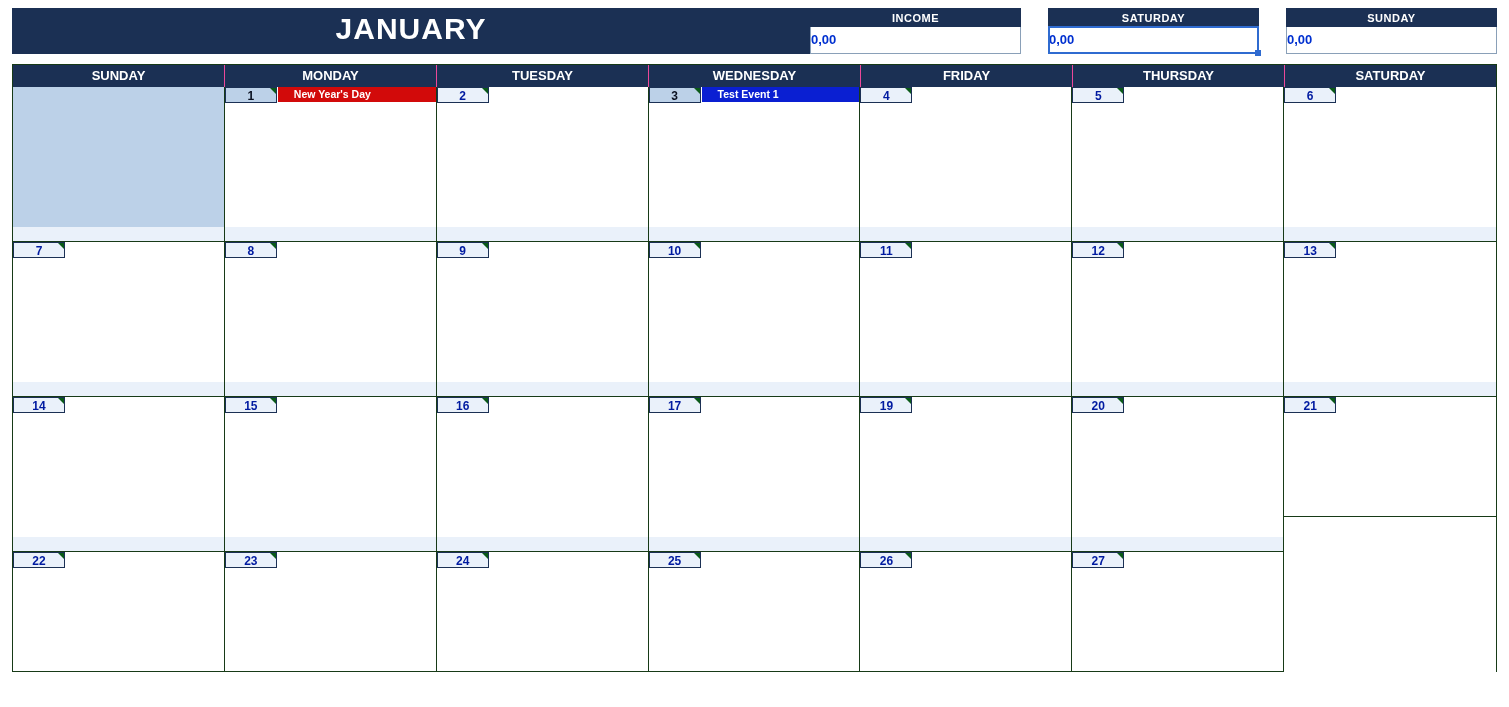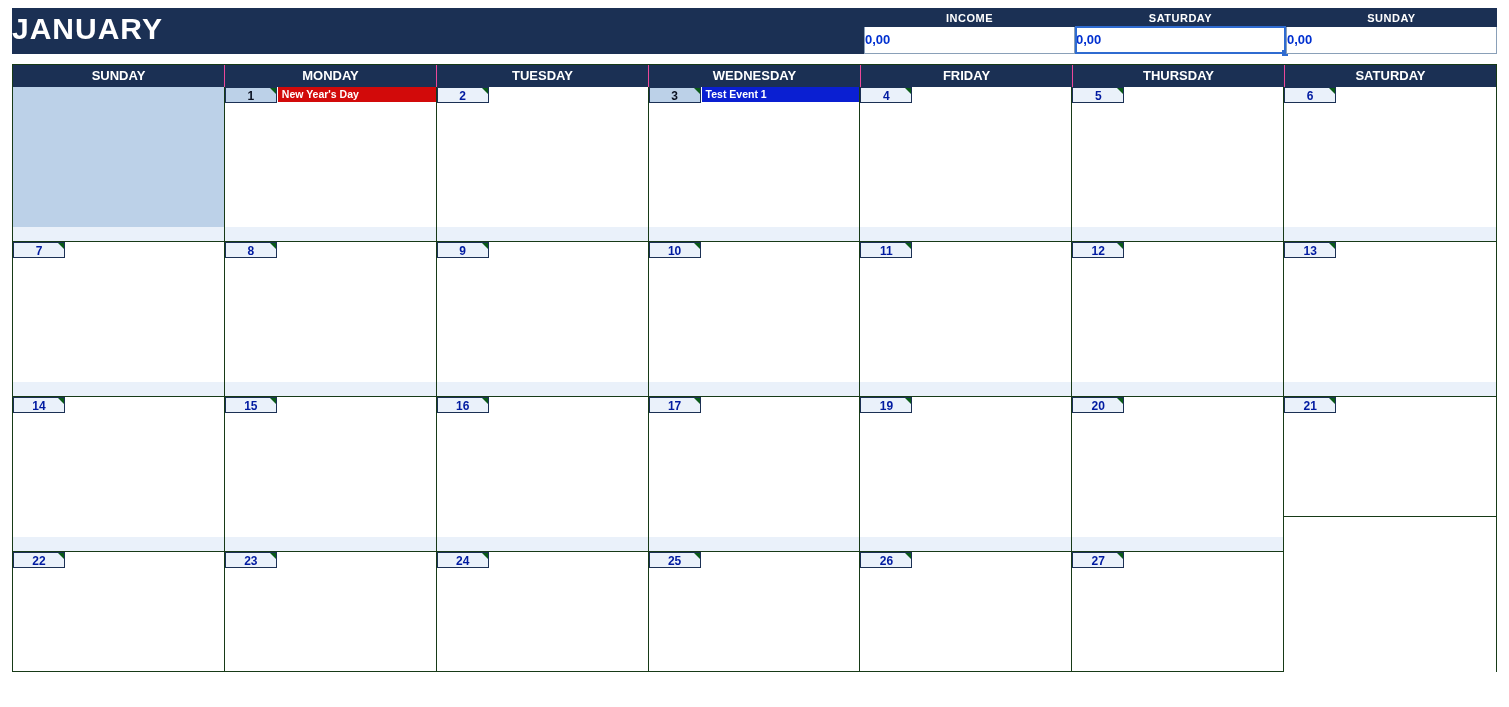--- a/index.html
+++ b/index.html
@@ -18,25 +18,27 @@
     margin: 8px 12px 10px 12px;
   }
   .month-block {
     flex: 1 1 auto;
     background: #1b3054;
     color: #ffffff;
     font-family: "Arial Black", Arial, sans-serif;
     font-weight: 900;
     letter-spacing: 1px;
     font-size: 30px;
+    text-align: center;
     padding: 4px 0 6px 0;
   }
   .summary {
     display: flex;
     flex: 0 0 633px;
+    gap: 27px;
   }
   .summary-col {
     width: 211px;
     display: flex;
     flex-direction: column;
   }
   .summary-head {
     background: #1b3054;
     color: #ffffff;
     font-size: 11px;
@@ -146,21 +148,21 @@
   .event {
     position: absolute;
     top: 0;
     left: 53px;   
     right: 0;
     height: 15px;
     line-height: 15px;
     color: #ffffff;
     font-size: 10.5px;
     font-weight: 700;
-    padding-left: 4px;
+    padding-left: 16px;
     white-space: nowrap;
   }
   .event.red  { background: #d20a0a; }
   .event.blue { background: #0a1fd2; }
 
   
   .day-cell.short { height: 120px; }
 </style>
 </head>
 <body>

